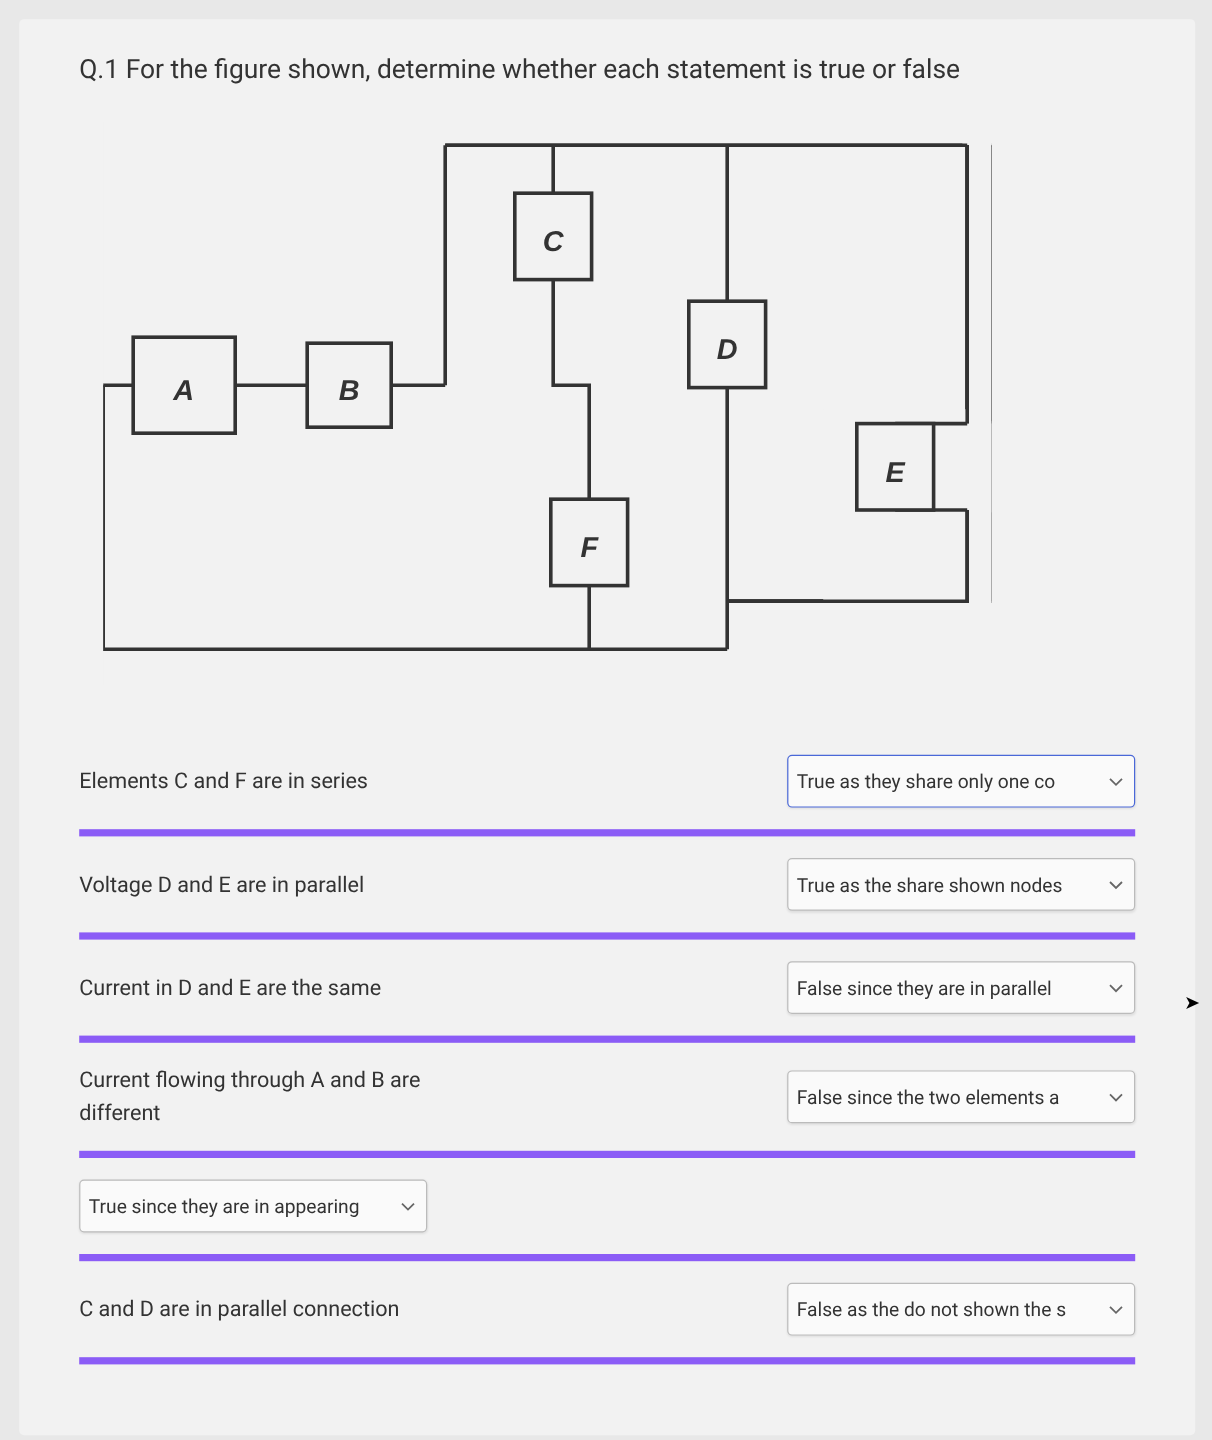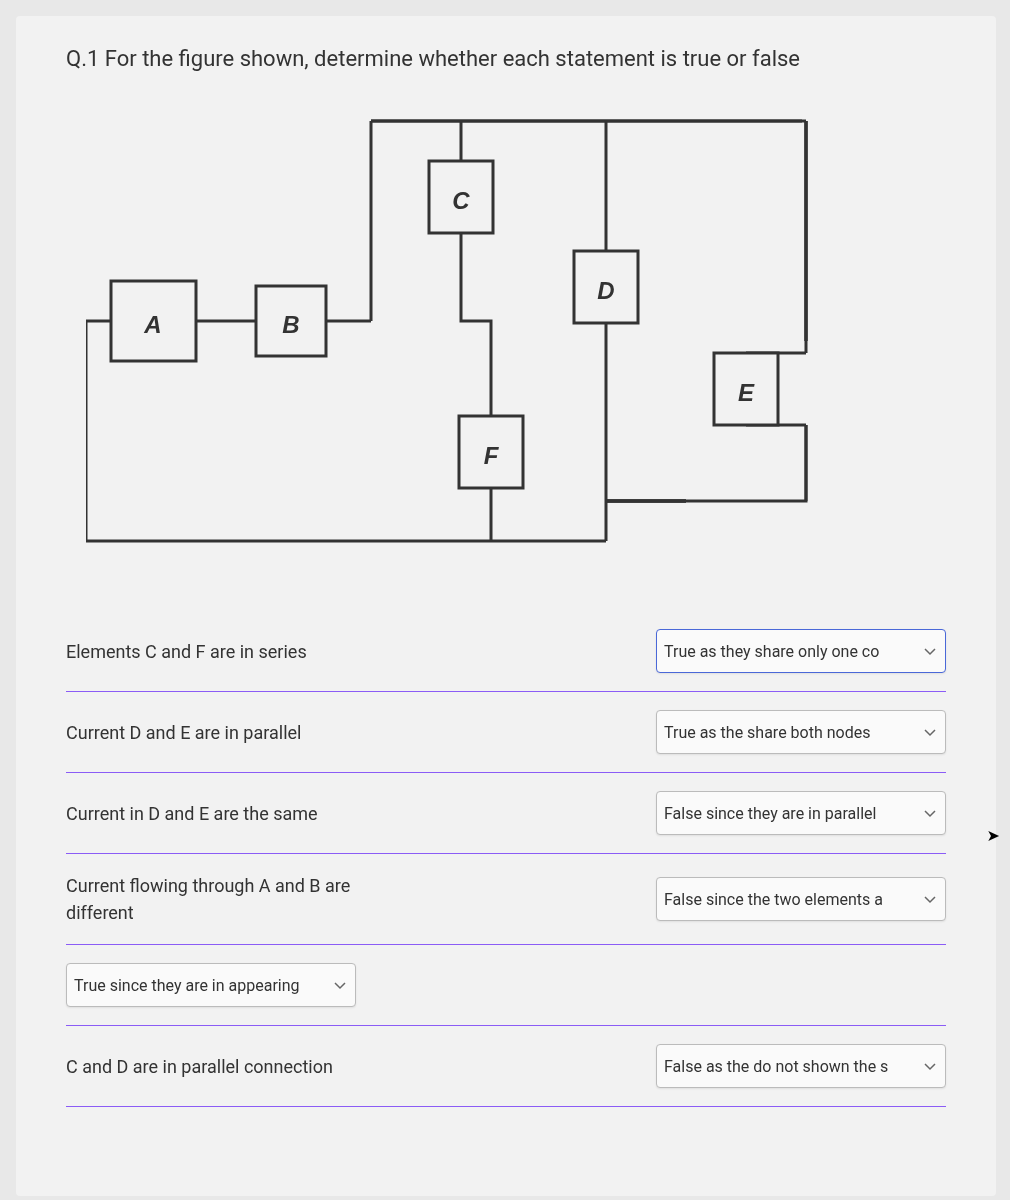--- a/index.html
+++ b/index.html
@@ -56,21 +56,21 @@
       dominant-baseline: middle;
     }
     .statements {
       margin-top: 40px;
     }
     .statement-row {
       display: flex;
       align-items: center;
       justify-content: space-between;
       padding: 18px 0;
-      border-bottom: 1px solid #8b5cf6;
+      border-bottom: 6px solid #8b5cf6;
     }
     .statement-text {
       font-size: 18px;
       color: #333;
       flex: 0 0 340px;
       padding-right: 20px;
       line-height: 1.5;
     }
     .statement-select {
       position: relative;
@@ -274,24 +274,24 @@
         <div class="statement-select">
           <div class="select-box highlighted">
             <span class="select-text">True as they share only one co</span>
             <svg class="chevron" viewBox="0 0 16 16">
               <path d="M3 6 L8 11 L13 6" fill="none" stroke="#666" stroke-width="1.5"></path>
             </svg>
           </div>
         </div>
       </div>
       <div class="statement-row">
-        <div class="statement-text">Current D and E are in parallel</div>
-        <div class="statement-select">
-          <div class="select-box">
-            <span class="select-text">True as the share both nodes</span>
+        <div class="statement-text">Voltage D and E are in parallel</div>
+        <div class="statement-select">
+          <div class="select-box">
+            <span class="select-text">True as the share shown nodes</span>
             <svg class="chevron" viewBox="0 0 16 16">
               <path d="M3 6 L8 11 L13 6" fill="none" stroke="#666" stroke-width="1.5"></path>
             </svg>
           </div>
         </div>
       </div>
       <div class="statement-row">
         <div class="statement-text">Current in D and E are the same</div>
         <div class="statement-select">
           <div class="select-box">

